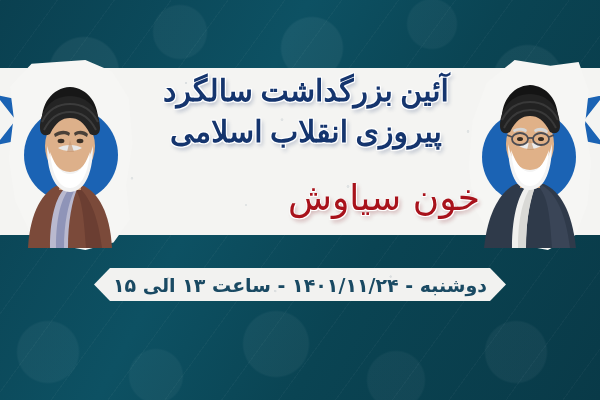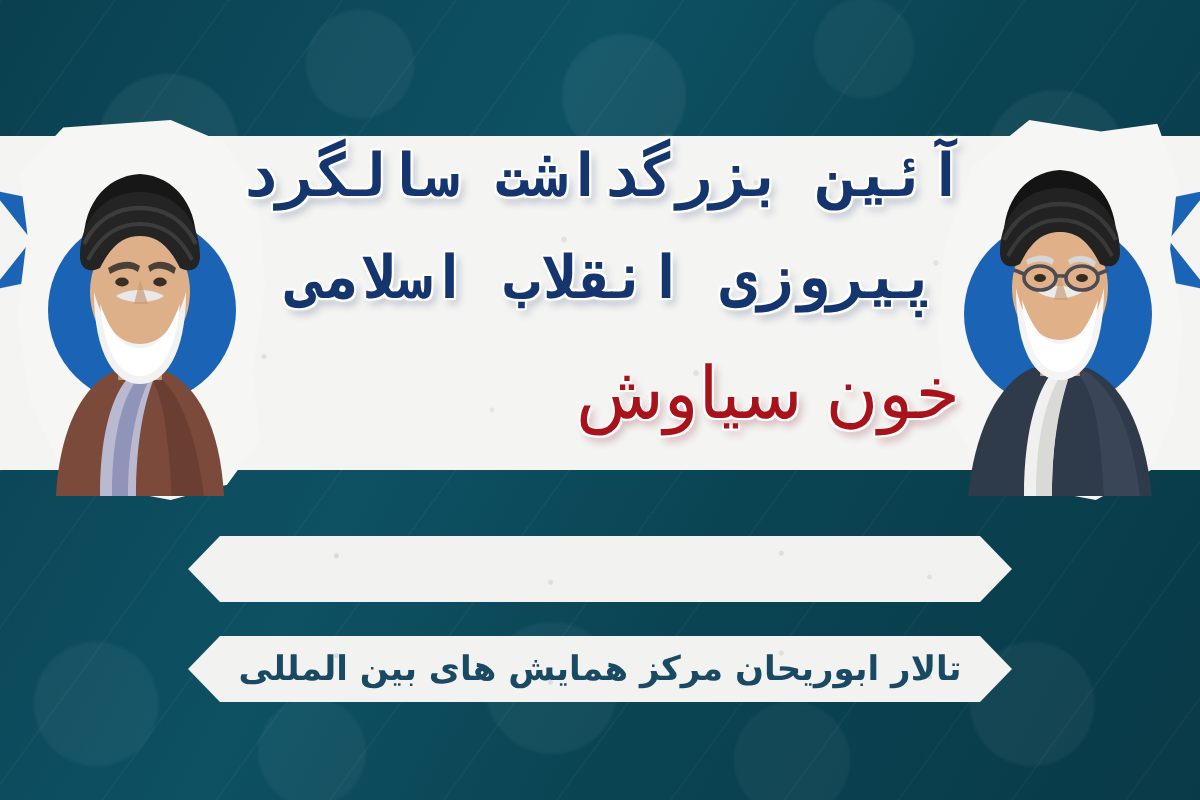--- a/index.html
+++ b/index.html
@@ -96,30 +96,30 @@
   
   .fig{position:absolute;left:0;top:0;width:128px;height:190px;}
   .fig svg{display:block;}
 
   
   .headline{
     position:absolute;z-index:7;right:118px;top:74px;width:352px;
     text-align:center;direction:rtl;
   }
   .line1,.line2{
-    font-family:Liberation Mono, monospace;
+    font-family:Liberation Serif, serif;
     font-weight:bold;color:#15356e;letter-spacing:-0.5px;
     text-shadow:
       0 0 2px #ffffff, 0 0 3px #ffffff,
       1px 1px 0 #ffffff,-1px 1px 0 #ffffff,1px -1px 0 #ffffff,-1px -1px 0 #ffffff,
       2px 3px 4px rgba(20,45,100,.28);
     white-space:nowrap;
   }
   .line1{font-size:30px;line-height:34px;}
-  .line2{font-size:30px;line-height:36px;margin-top:16px;}
+  .line2{font-size:30px;line-height:36px;margin-top:6px;}
 
   .row3{
     position:absolute;z-index:7;right:120px;top:178px;width:350px;
     display:flex;flex-direction:row;align-items:center;justify-content:flex-start;
     direction:rtl;
   }
   .red{
     font-size:36px;font-weight:normal;color:#a8121b;line-height:40px;
     white-space:nowrap;letter-spacing:-1px;
     text-shadow:0 0 2px #fff,1px 1px 0 #fff,-1px 1px 0 #fff,2px 3px 4px rgba(120,10,20,.30);
@@ -245,20 +245,17 @@
     <div class="line1">آئین بزرگداشت سالگرد</div>
     <div class="line2">پیروزی انقلاب اسلامی</div>
   </div>
 
   <div class="row3">
     <div class="red">خون سیاوش</div>
   </div>
 
   <div class="ribbon" id="ribbon-date">
     <div class="rb-speck"></div>
-  </div>
-
-  <div class="ribbon" id="ribbon-venue">
-    <div class="rb-speck"></div>
-    <span>تالار ابوریحان مرکز همایش های بین المللی</span>
-  </div>
+    <span>دوشنبه - ۱۴۰۱/۱۱/۲۴ - ساعت ۱۳ الی ۱۵</span>
+  </div>
+
 
 </div>
 
 </body></html>

